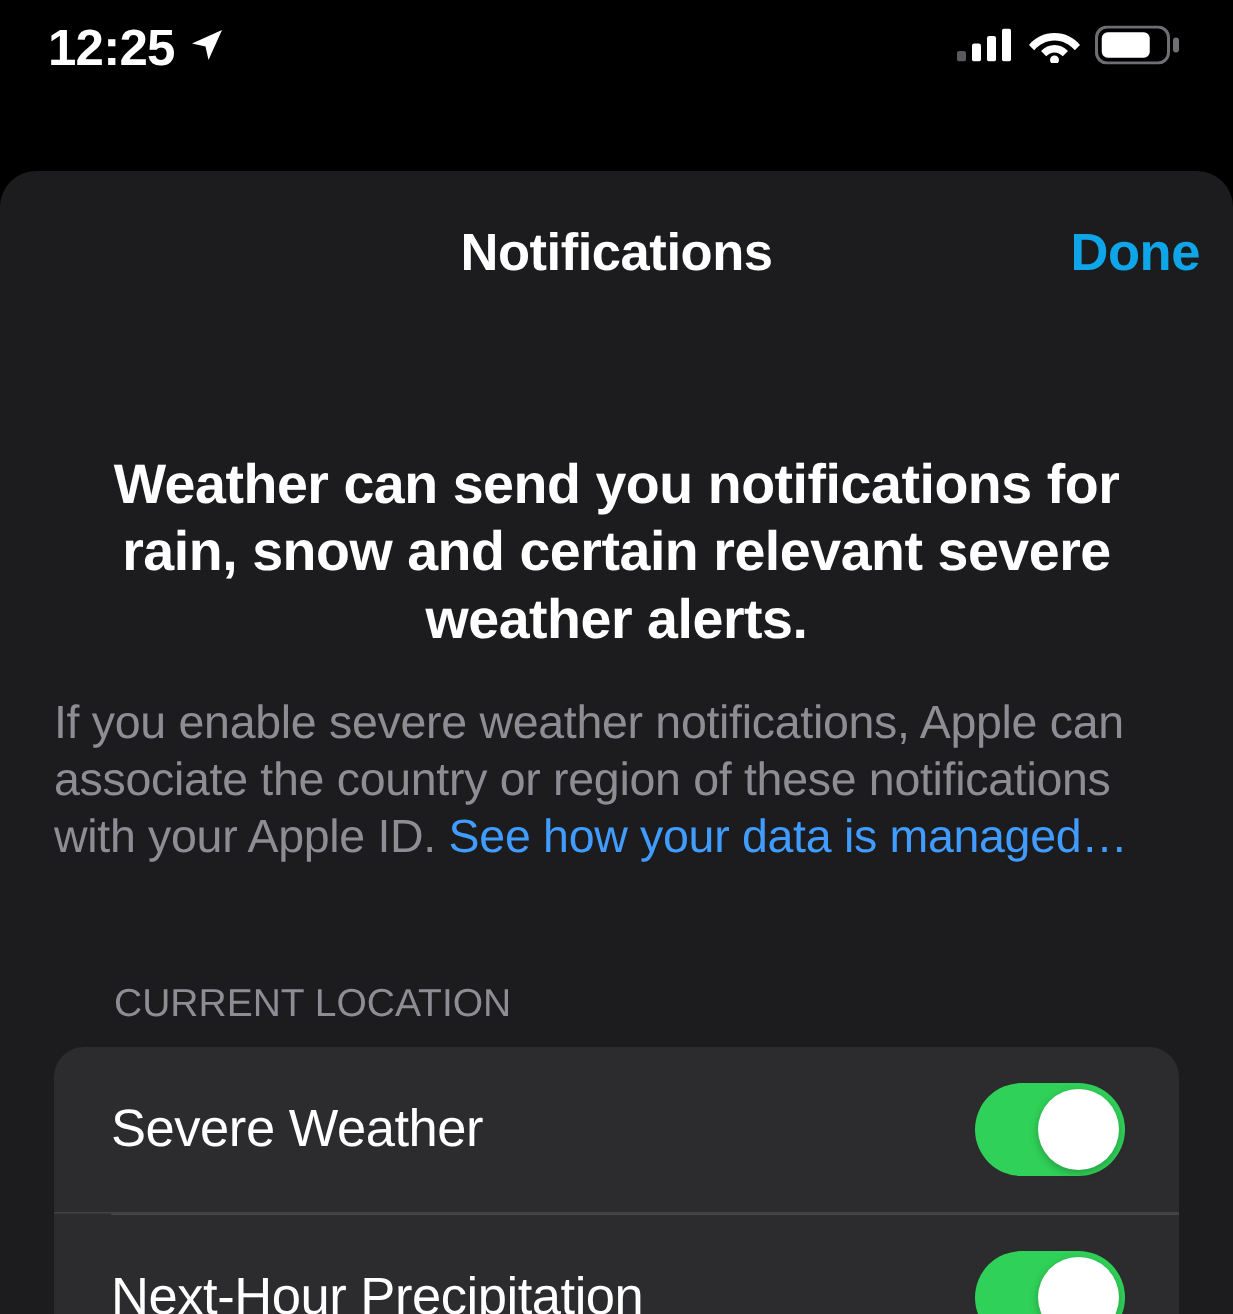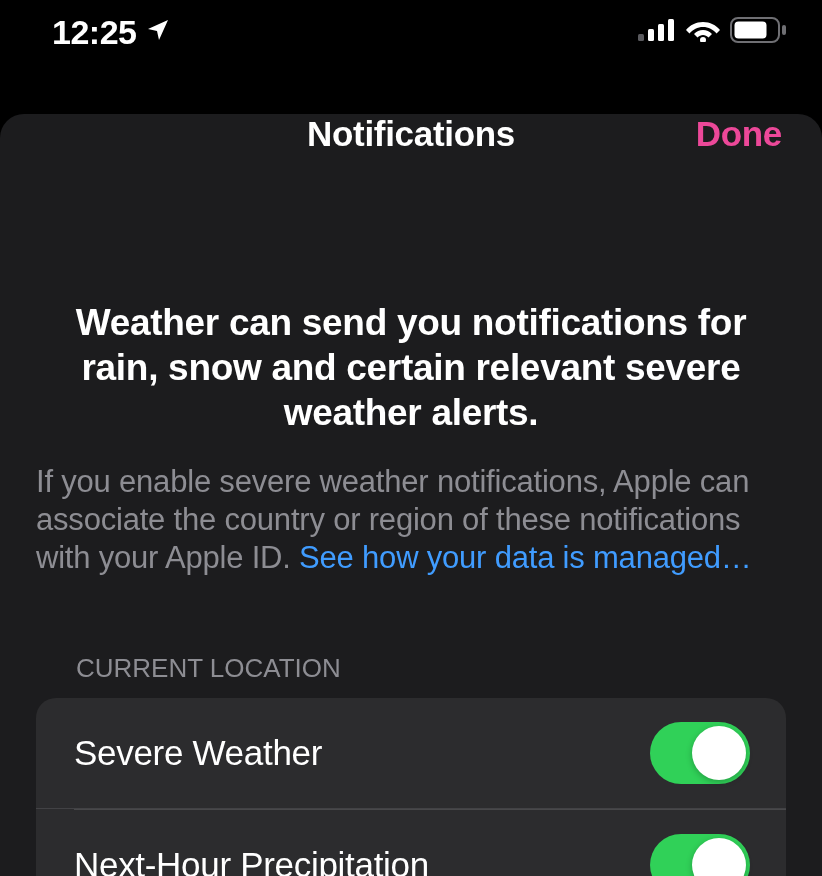--- a/index.html
+++ b/index.html
@@ -12,21 +12,21 @@
       width: 822px;
       height: 876px;
       background: #000000;
       overflow: hidden;
     }
     .status-bar {
       height: 64px;
       display: flex;
       justify-content: space-between;
       align-items: center;
-      padding: 0 36px 0 52px;
+      padding: 0 36px 0 32px;
       color: #ffffff;
     }
     .status-left {
       display: flex;
       align-items: center;
       gap: 10px;
     }
     .status-time {
       font-size: 34px;
       font-weight: 700;
@@ -44,35 +44,36 @@
       right: 0;
       bottom: 0;
       background: #1c1c1e;
       border-top-left-radius: 24px;
       border-top-right-radius: 24px;
       padding: 0;
     }
     .modal-header {
       position: relative;
       display: flex;
+      align-items: center;
       justify-content: center;
       height: 110px;
     }
     .modal-title {
       font-size: 35px;
       font-weight: 700;
       color: #ffffff;
       letter-spacing: -0.3px;
     }
     .done-button {
       position: absolute;
-      right: 40px;
+      right: 22px;
       font-size: 35px;
       font-weight: 700;
-      color: #ec4899;
+      color: #0ea5e9;
       cursor: pointer;
       letter-spacing: -0.3px;
     }
     .content {
       padding: 76px 36px 0 36px;
     }
     .intro-heading {
       font-size: 37px;
       font-weight: 700;
       color: #ffffff;

